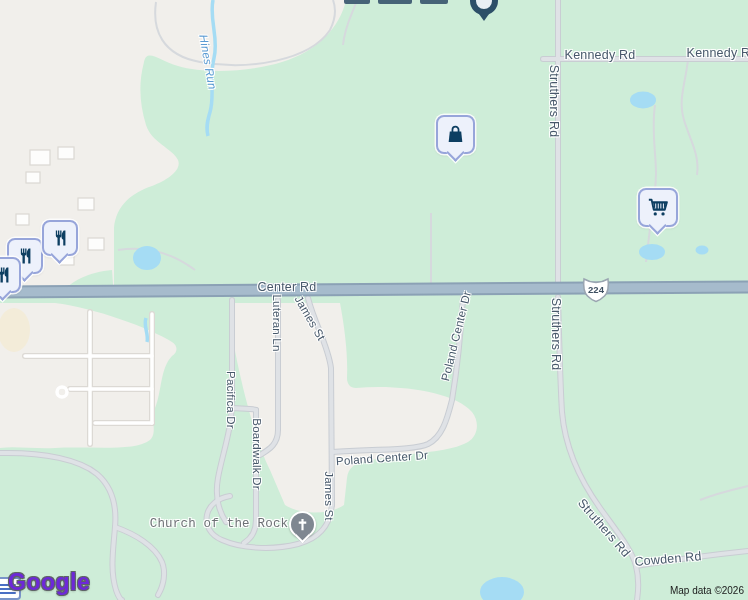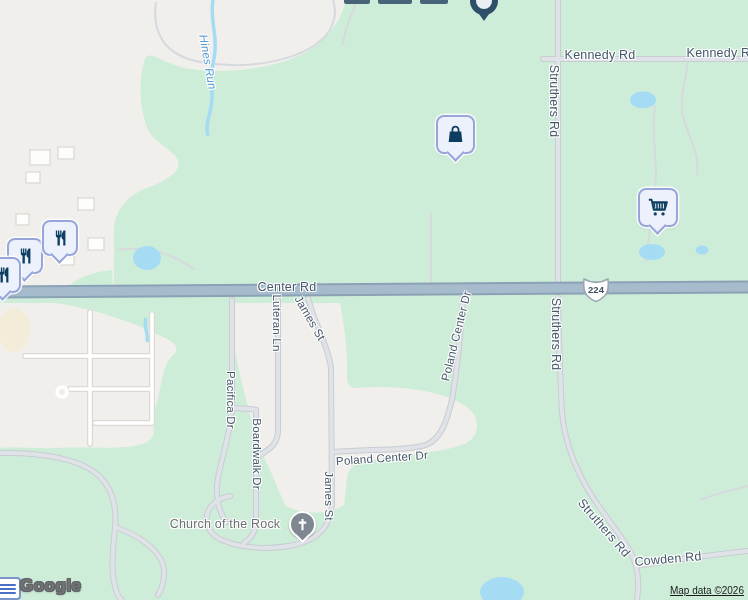--- a/index.html
+++ b/index.html
@@ -29,23 +29,23 @@
   .pin-clipped{position:absolute;z-index:2;left:470px;top:-13px;width:16px;height:16px;border-radius:50%;
           border:6px solid #2d4f68;background:#e9eff4;}
   .pin-clipped-tail{position:absolute;z-index:2;left:479px;top:14px;width:0;height:0;
           border-left:5px solid transparent;border-right:5px solid transparent;border-top:7px solid #2d4f68;}
   .smudge{position:absolute;z-index:1;top:0;height:4px;background:#3b576f;border-radius:0 0 2px 2px;opacity:.92;}
   
   .edge-icon{position:absolute;z-index:3;left:-9px;top:577px;width:20px;height:19px;background:#fff;
           border:2px solid #7a94c8;border-radius:4px;display:flex;flex-direction:column;justify-content:center;gap:2px;padding:0 3px;}
   .edge-icon i{display:block;height:2px;background:#4a6fc4;border-radius:1px;}
   
-  .google-logo{position:absolute;z-index:4;left:8px;bottom:4px;font-size:17px;font-weight:bold;color:#737373;letter-spacing:.5px;
-          text-shadow:-1px -1px 0 #5f6368,1px -1px 0 #5f6368,-1px 1px 0 #5f6368,1px 1px 0 #5f6368,0 1px 3px rgba(0,0,0,.4);margin-left:12px;}
-  .attribution{position:absolute;z-index:4;right:4px;bottom:4px;font-size:10px;color:#1a1a1a;text-decoration:underline;}
+  .google-logo{position:absolute;z-index:4;left:8px;bottom:4px;font-size:23px;font-weight:bold;color:#6d28d9;letter-spacing:.5px;
+          text-shadow:-1px -1px 0 #5f6368,1px -1px 0 #5f6368,-1px 1px 0 #5f6368,1px 1px 0 #5f6368,0 1px 3px rgba(0,0,0,.4);}
+  .attribution{position:absolute;z-index:4;right:4px;bottom:4px;font-size:10px;color:#1a1a1a;}
 </style>
 </head>
 <body>
 
 <div class="map">
 
   <svg class="base" width="748" height="600" viewBox="0 0 748 600">
 
     <rect x="0" y="0" width="748" height="600" fill="#ceedd8"></rect>
 
@@ -157,21 +157,21 @@
   <div class="lbl" style="left:277px;top:323px;--r:90deg;">Luteran Ln</div>
   <div class="lbl" style="left:310px;top:318px;--r:60deg;">James St</div>
   <div class="lbl" style="left:329px;top:496px;--r:90deg;">James St</div>
   <div class="lbl" style="left:231px;top:400px;--r:90deg;">Pacifica Dr</div>
   <div class="lbl" style="left:257px;top:454px;--r:90deg;">Boardwalk Dr</div>
   <div class="lbl" style="left:456px;top:336px;--r:-76deg;">Poland Center Dr</div>
   <div class="lbl" style="left:382px;top:458px;--r:-4deg;">Poland Center Dr</div>
 
   <div class="lbl lbl-water" style="left:208px;top:62px;--r:80deg;">Hines Run</div>
 
-  <div class="lbl lbl-church" style="left:225px;top:524px;">Church of the Rock</div>
+  <div class="lbl lbl-church" style="left:219px;top:524px;font-family:Liberation Mono, monospace;">Church of the Rock</div>
 
   <div class="marker" style="left:436px;top:115px;width:35px;height:35px;">
     <div class="tail"></div>
     <svg width="21" height="21" viewBox="0 0 24 24">
       <path d="M8.5,9 V6.5 a3.5,3.5 0 0 1 7,0 V9" fill="none" stroke="#0d3e61" stroke-width="2"></path>
       <path d="M5.5,8.5 h13 l1.3,12 H4.2 Z" fill="#0d3e61"></path>
     </svg>
   </div>
 
   <div class="marker" style="left:638px;top:188px;width:36px;height:35px;">

